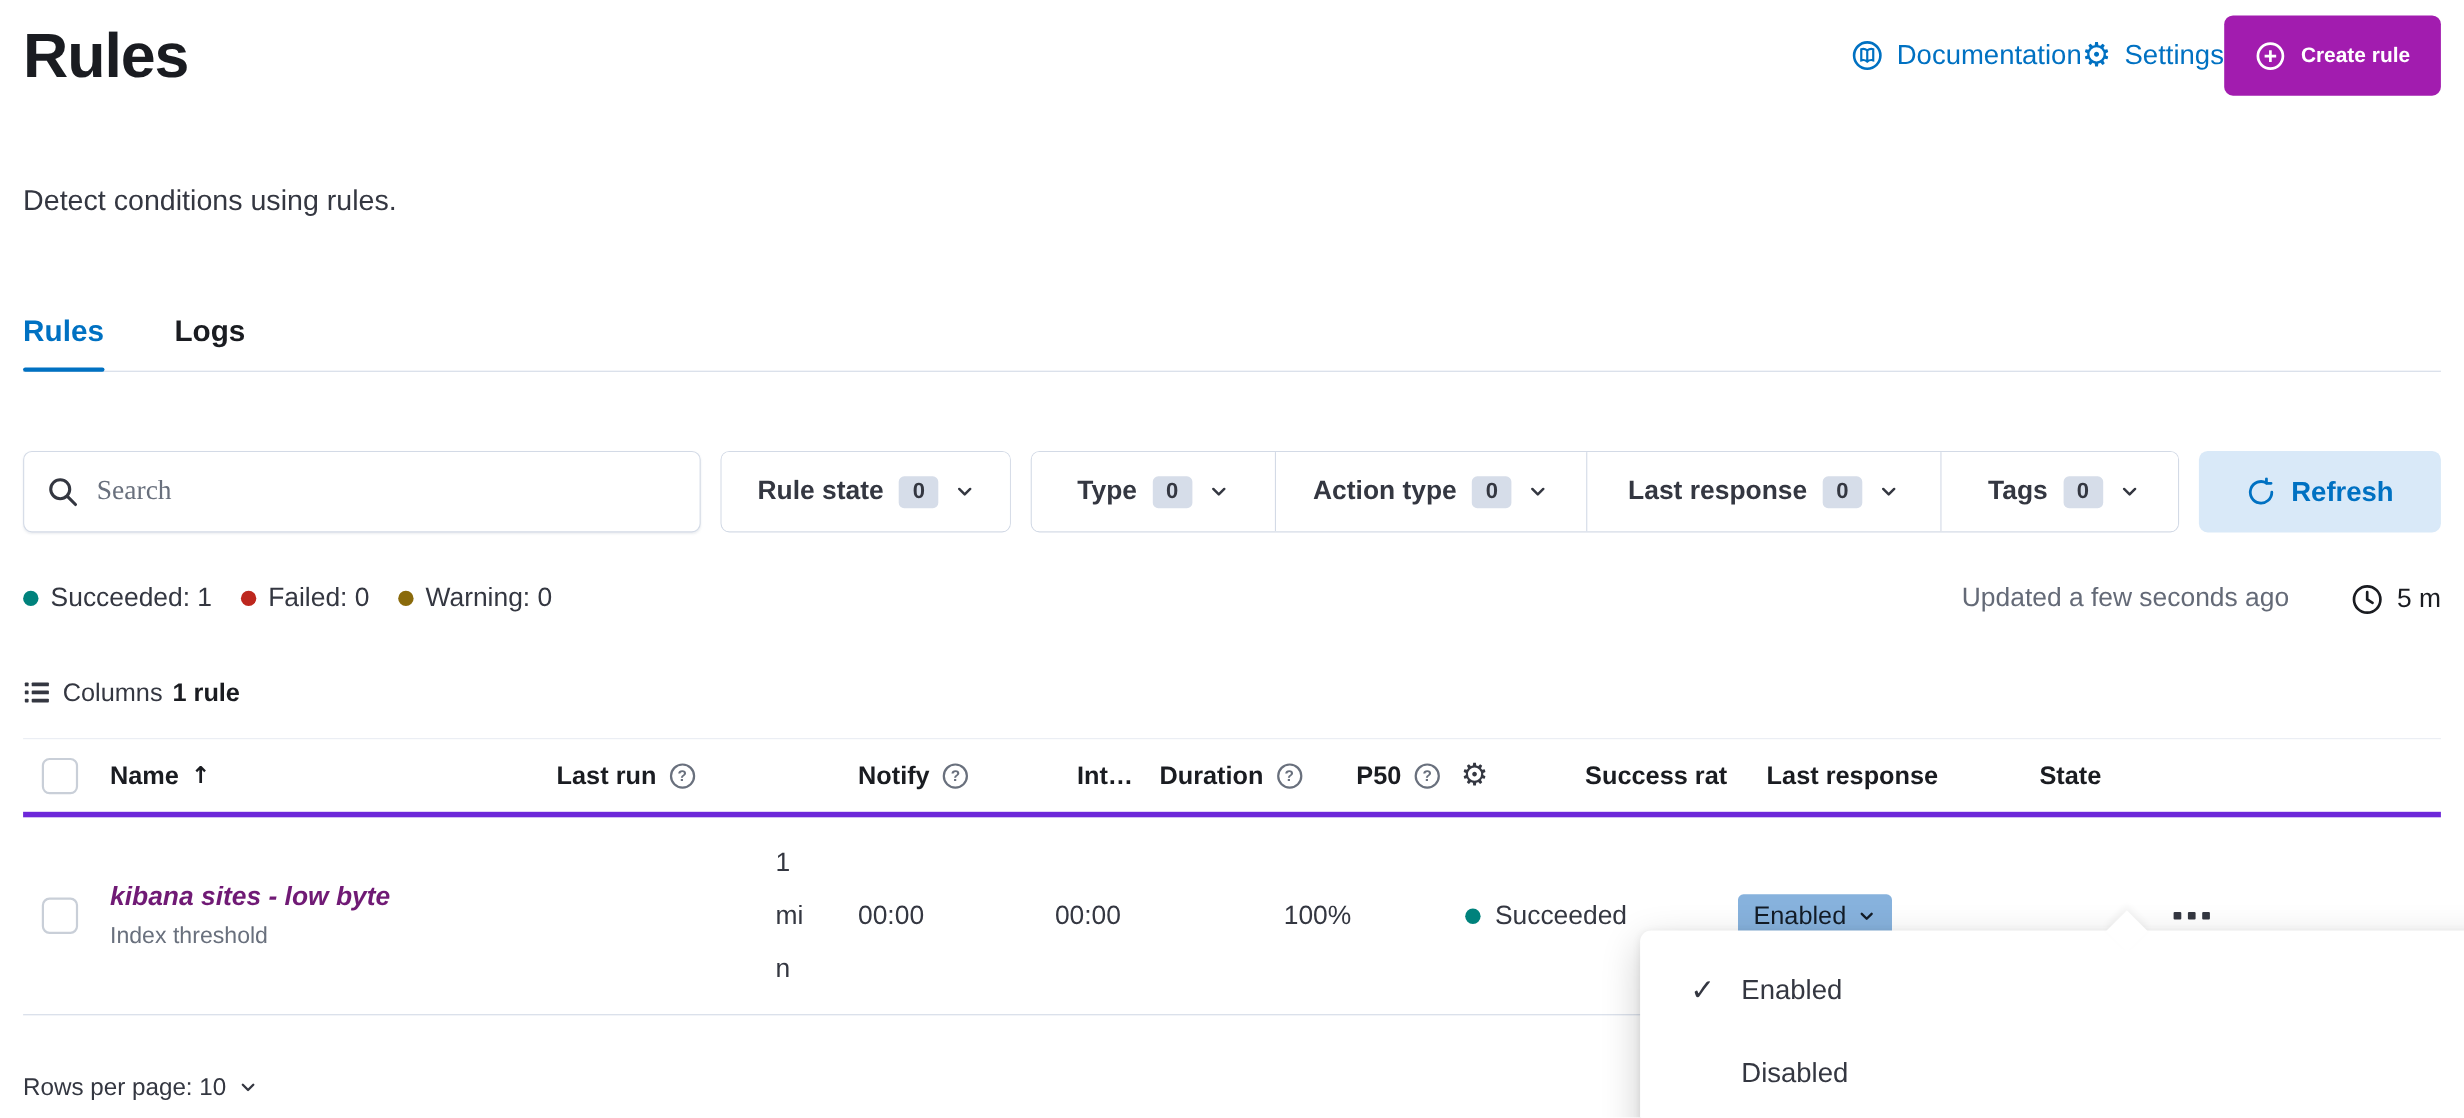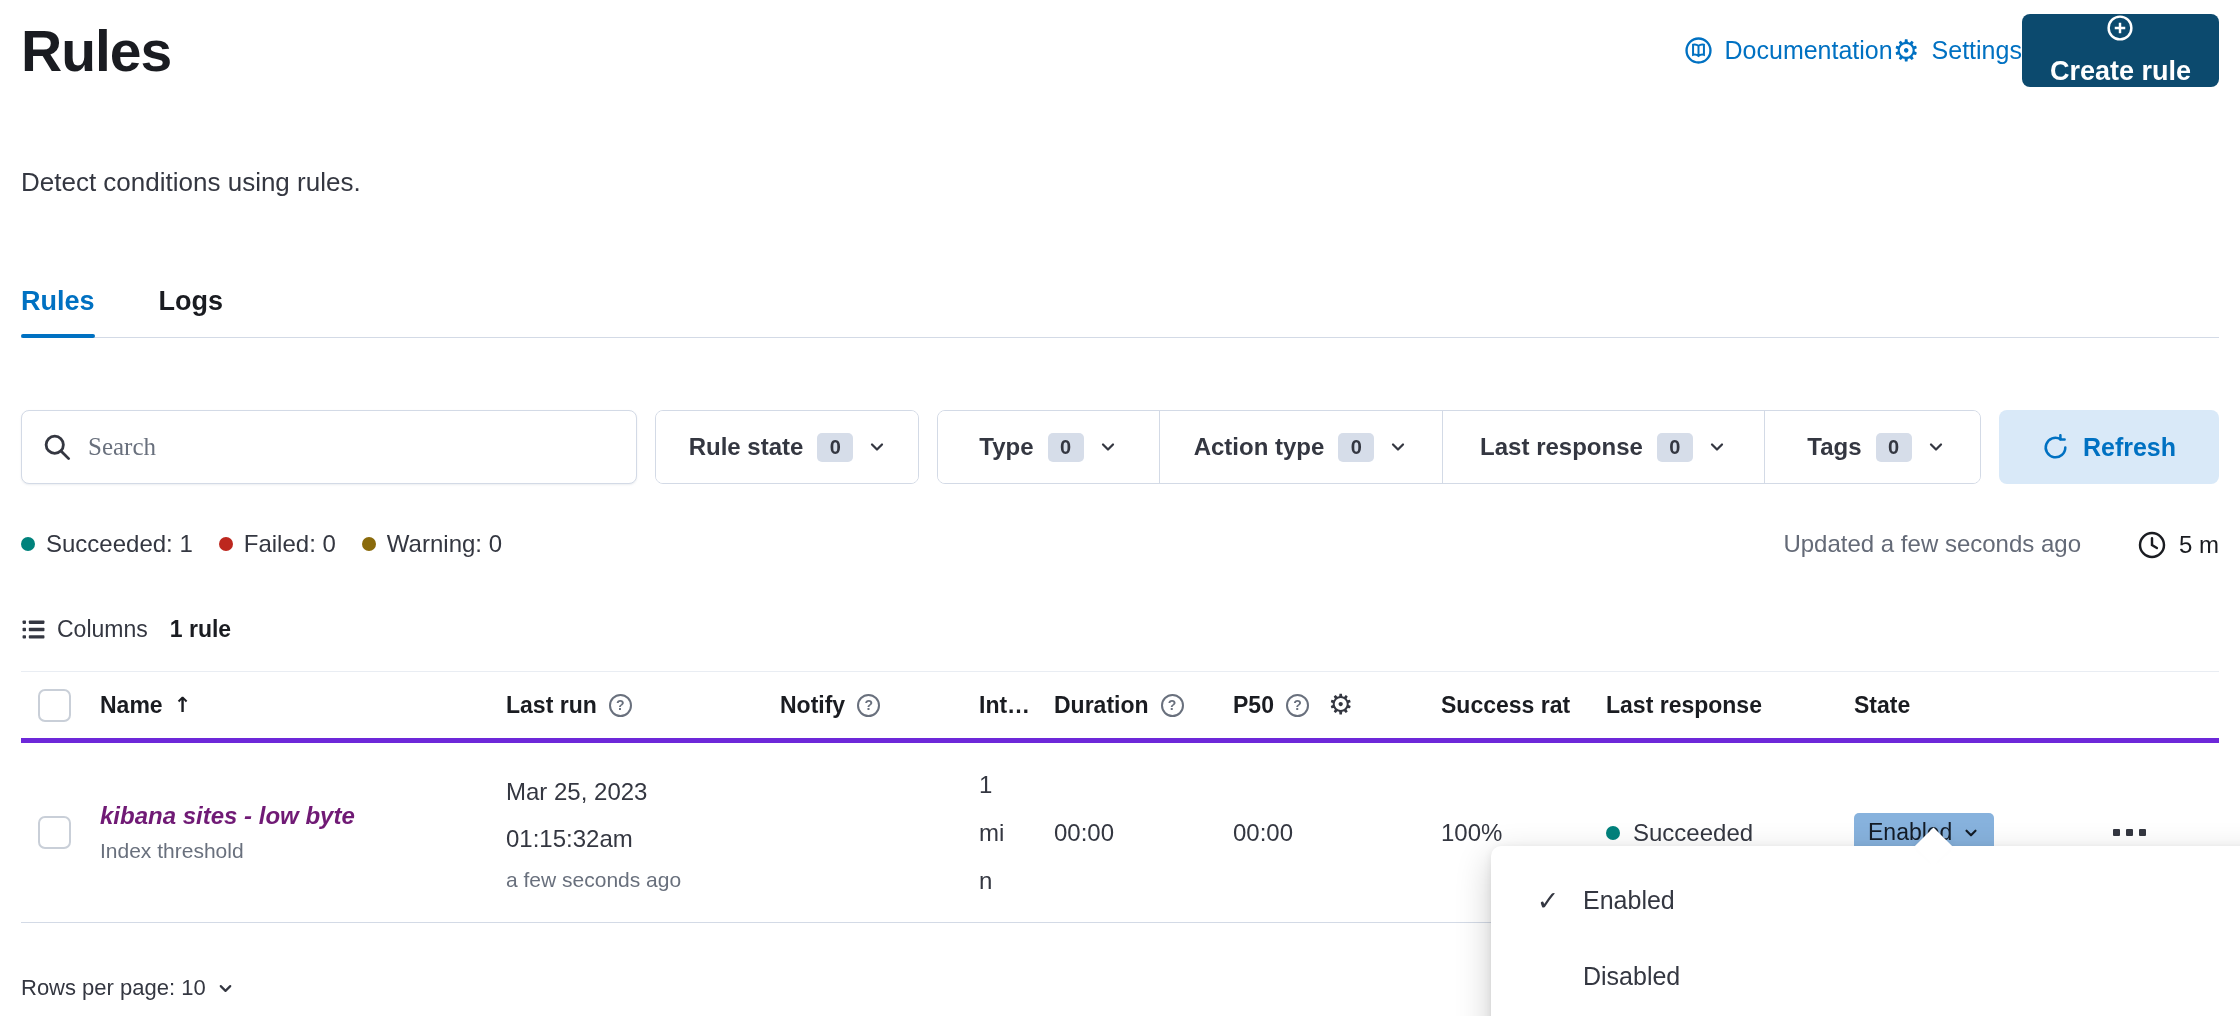--- a/index.html
+++ b/index.html
@@ -12,23 +12,23 @@
   .page { position: relative; width: 2240px; height: 752px; padding: 0 21px; }
 
   
   .topbar { display: flex; align-items: center; padding-top: 14px; }
   .title { font-size: 57px; font-weight: 800; color: #1a1c21; letter-spacing: -1px; line-height: 68px; }
   .top-actions { margin-left: auto; display: flex; align-items: center; }
   .top-link { display: flex; align-items: center; gap: 12px; color: #0071c2; font-size: 25px; font-weight: 500; cursor: pointer; }
   .icon { display: inline-flex; align-items: center; justify-content: center; }
   .icon svg { display: block; }
   .btn-primary {
-    display: flex; align-items: center; gap: 14px; background: #0c4a6e; color: #fff;
-    font-size: 27px; font-weight: 600; padding: 0 28px; height: 73px; border-radius: 8px;
-    border: none; cursor: pointer; font-family: inherit; flex-direction: column;
+    display: flex; align-items: center; gap: 14px; background: #a21caf; color: #fff;
+    font-size: 19px; font-weight: 600; padding: 0 28px; height: 73px; border-radius: 8px;
+    border: none; cursor: pointer; font-family: inherit;
   }
 
   .subtitle { font-size: 26px; margin-top: 80px; color: #343741; }
 
   
   .tabs { display: flex; gap: 64px; margin-top: 88px; border-bottom: 1px solid #d3dae6; }
   .tab { position: relative; font-size: 27px; font-weight: 700; padding-bottom: 20px; color: #1a1c21; cursor: pointer; }
   .tab.active { color: #0071c2; }
   .tab.active::after { content: ""; position: absolute; left: 0; right: 0; bottom: -1px; height: 4px; background: #0071c2; border-radius: 2px; }
 
@@ -48,21 +48,21 @@
 
   
   .statusbar { display: flex; align-items: flex-start; margin-top: 46px; font-size: 24px; }
   .stat { display: flex; align-items: center; gap: 11px; margin-right: 26px; color: #343741; }
   .dot { width: 14px; height: 14px; border-radius: 50%; }
   .dot-success { background: #00827c; } .dot-danger { background: #bd271e; } .dot-warning { background: #8a6a0b; }
   .updated { margin-left: auto; color: #646a77; }
   .auto-refresh { display: flex; align-items: center; gap: 12px; margin-left: 56px; color: #1a1c21; cursor: pointer; }
 
   
-  .table-toolbar { display: flex; align-items: flex-start; gap: 22px; margin-top: 56px; font-size: 23px; color: #343741; }
+  .table-toolbar { display: flex; align-items: flex-start; gap: 9px; margin-top: 56px; font-size: 23px; color: #343741; }
   .columns-btn { display: flex; align-items: center; gap: 11px; cursor: pointer; }
   .rule-count { font-weight: 700; color: #1a1c21; }
 
   
   .table { margin-top: 28px; }
   .thead { display: flex; align-items: center; height: 72px; border-top: 1px solid #e9edf3; border-bottom: 5px solid #6d28d9; font-weight: 700; font-size: 23px; color: #1a1c21; }
   .th { display: flex; align-items: center; gap: 7px; cursor: pointer; }
   .trow { display: flex; align-items: center; min-height: 180px; border-bottom: 1px solid #d3dae6; font-size: 24px; }
   .col { padding-right: 14px; }
   .col-check { flex: 0 0 79px; display: flex; align-items: center; padding-left: 17px; }
@@ -319,25 +319,20 @@
     </div>
 
     <div class="trow">
       <div class="col col-check">
         <div class="checkbox"></div>
       </div>
       <div class="col col-name">
         <a class="rule-link">kibana sites - low byte</a>
         <div class="rule-type">Index threshold</div>
       </div>
-      <div class="col col-lastrun">
-        <div class="lastrun-line">Mar 25, 2023</div>
-        <div class="lastrun-line">01:15:32am</div>
-        <div class="lastrun-ago">a few seconds ago</div>
-      </div>
       <div class="col col-notify"></div>
       <div class="col col-interval">
         <div class="interval-text">1 min</div>
       </div>
       <div class="col col-duration">00:00</div>
       <div class="col col-p50">00:00</div>
       <div class="col col-success">100%</div>
       <div class="col col-lastresp">
         <div class="resp-cell">
           <span class="dot dot-success"></span>

